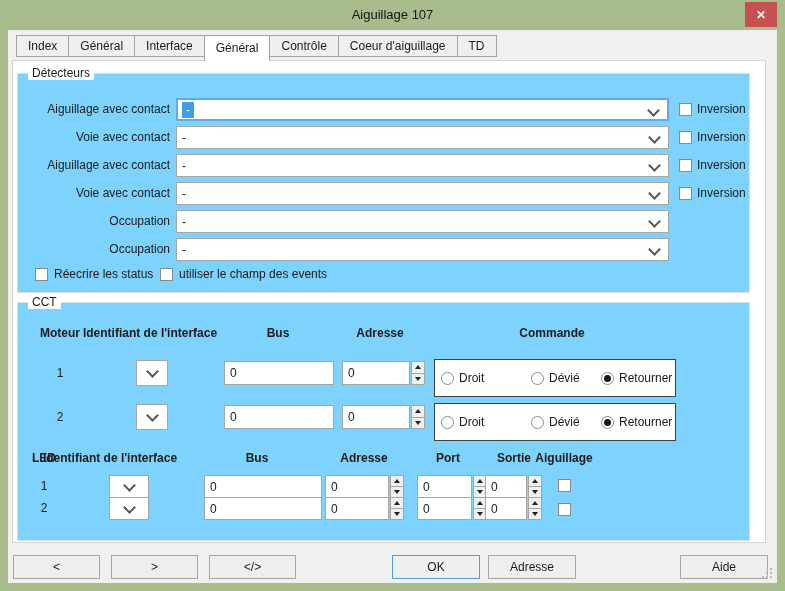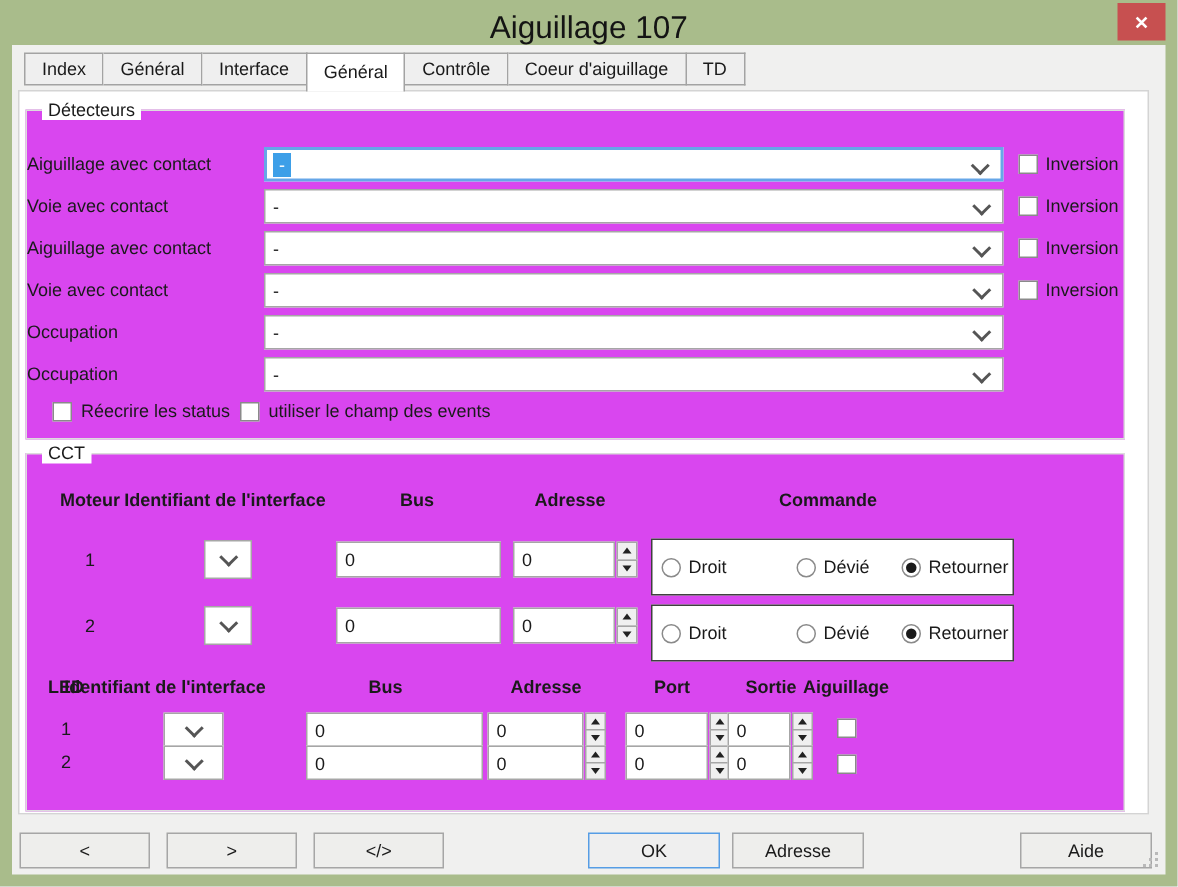--- a/index.html
+++ b/index.html
@@ -1,43 +1,43 @@
 <!DOCTYPE html>
 <html><head>
 <meta charset="utf-8">
 <style>
   html,body{margin:0;padding:0;background:#d8d8d8;}
   .win{position:relative;width:785px;height:591px;background:#a9bc8b;
        font-family:"Liberation Sans",sans-serif;font-size:12px;color:#1a1a1a;overflow:hidden;}
   
   .titlebar{position:absolute;left:0;top:0;right:0;height:30px;}
-  .title{position:absolute;left:0;right:0;top:7px;text-align:center;font-size:21px;color:#141414;}
+  .title{position:absolute;left:0;right:0;top:7px;text-align:center;font-size:13px;color:#141414;}
   .close{position:absolute;left:745px;top:2px;width:32px;height:25px;background:#c75050;
          color:#fff;display:flex;align-items:center;justify-content:center;
          font-size:12px;font-weight:bold;cursor:pointer;}
   
   .client{position:absolute;left:8px;top:30px;width:769px;height:553px;background:#f0f0ef;}
   
   .tabs{position:absolute;left:8px;top:5px;height:26px;display:flex;align-items:flex-start;z-index:3;}
   .tab{height:20px;line-height:20px;margin-bottom:1px;padding:0 11px;background:#efefef;
        border:1px solid #a3a3a3;border-left:none;white-space:nowrap;cursor:pointer;}
   .tab:first-child{border-left:1px solid #a3a3a3;}
   .tab.active{height:25px;line-height:24px;margin-bottom:0;background:#fff;border:1px solid #a3a3a3;
               border-bottom:none;margin-left:-1px;position:relative;z-index:4;}
   
   .panel{position:absolute;left:4px;top:30px;width:754px;height:483px;background:#fff;
          border:1px solid #d4d4d4;box-sizing:border-box;z-index:1;}
   
-  .group{position:absolute;border:1px solid #dcdcdc;background:#d946ef;}
+  .group{position:absolute;border:1px solid #dcdcdc;background:#7dd3fc;}
   .group-title{position:absolute;top:-8px;left:10px;background:#fff;padding:0 4px;}
   .det-group{left:4px;top:12px;width:731px;height:218px;}
   .cct-group{left:4px;top:241px;width:731px;height:237px;}
   
   .det-row{position:absolute;left:0;width:100%;height:23px;}
-  .det-label{position:absolute;left:0;top:0;width:152px;text-align:left;line-height:23px;}
+  .det-label{position:absolute;left:0;top:0;width:152px;text-align:right;line-height:23px;}
   .combo{box-sizing:border-box;height:23px;background:#fff;border:1px solid #a6a6a6;
          display:flex;align-items:center;cursor:pointer;position:absolute;}
   .det-combo{left:158px;width:493px;padding-left:5px;}
   .det-combo.focused{border:2px solid #66a7e8;padding-left:4px;}
   .sel-val{background:#3d9fe8;color:#fff;padding:0 4px;line-height:16px;}
   .chev{position:absolute;right:9px;top:6px;width:7px;height:7px;
         border-right:2px solid #555;border-bottom:2px solid #555;transform:rotate(45deg);}
   .cb{width:13px;height:13px;background:#fff;border:1px solid #8a8a8a;box-sizing:border-box;
       display:inline-block;flex:none;cursor:pointer;}
   .inv{position:absolute;left:661px;top:4px;display:flex;align-items:center;gap:5px;cursor:pointer;}

